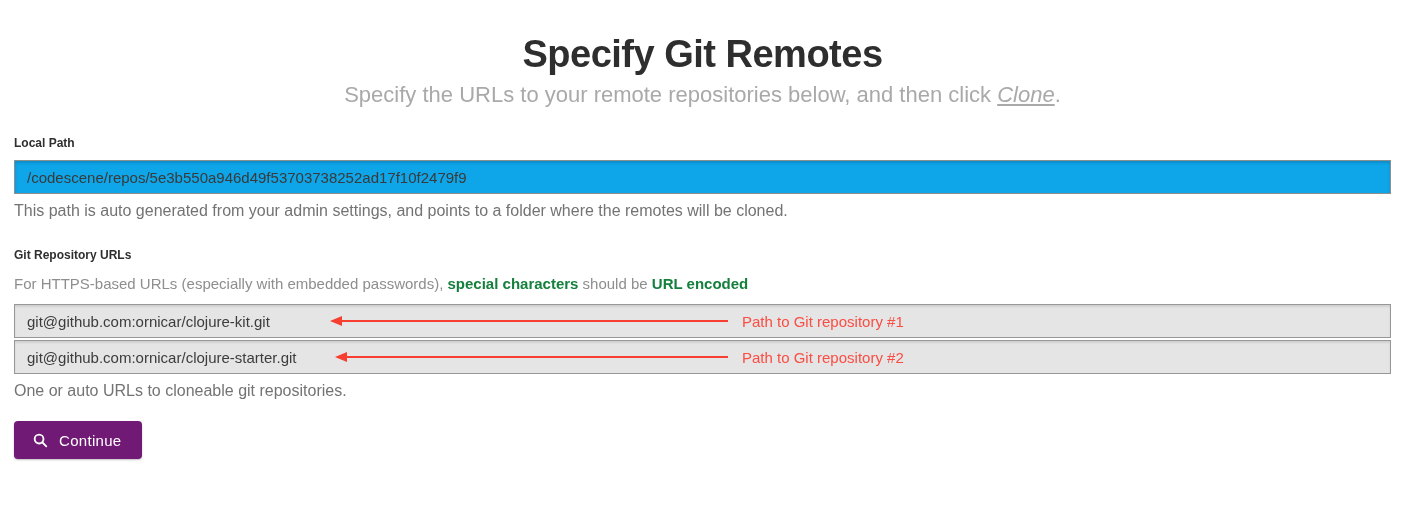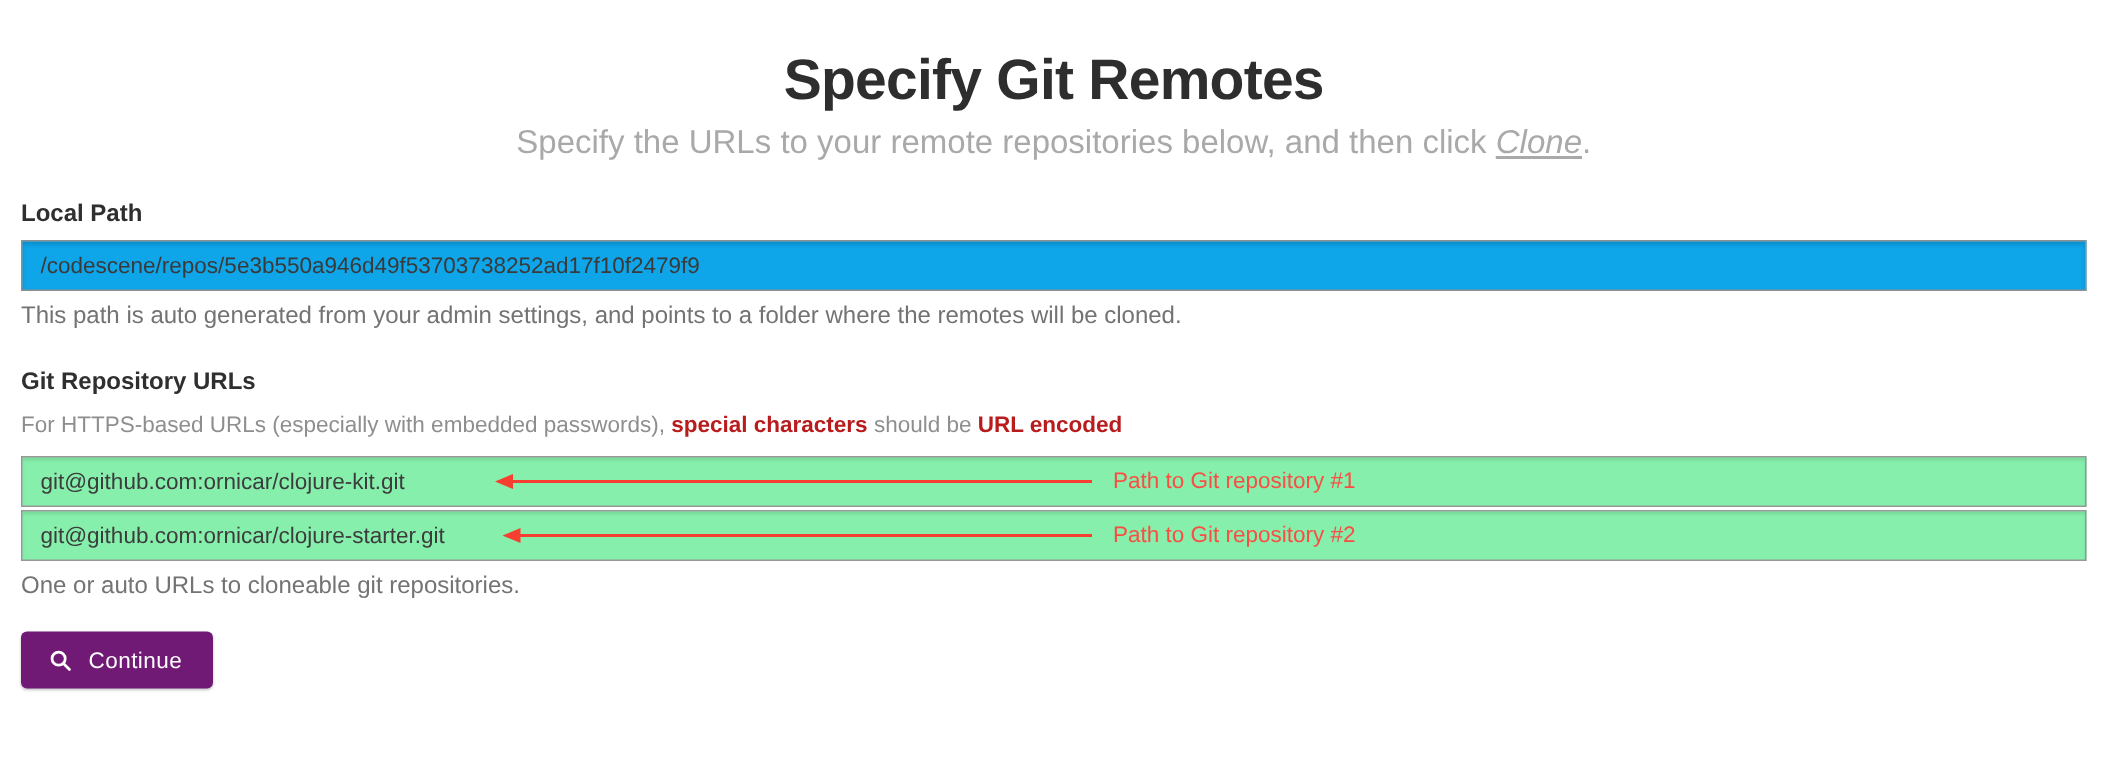--- a/index.html
+++ b/index.html
@@ -22,32 +22,32 @@
     margin-top: 6px;
     text-align: center;
     font-size: 22px;
     color: #a9a9a9;
     line-height: 26px;
   }
   .page-subtitle em { font-style: italic; text-decoration: underline; }
   .content { padding: 0 14px; }
   .field-label {
     margin-top: 26px;
-    font-size: 16px;
+    font-size: 12px;
     font-weight: 700;
     color: #2f2f2f;
     line-height: 18px;
   }
   .text-input {
     display: block;
     width: 100%;
     height: 34px;
     margin-top: 8px;
     border: 1px solid #979797;
-    background: #86efac;
+    background: #e5e5e5;
     box-shadow: inset 0 2px 2px rgba(0,0,0,0.09);
     padding: 0 12px;
     font-family: "Liberation Sans", "DejaVu Sans", sans-serif;
     font-size: 15px;
     color: #3c3c3c;
     border-radius: 0;
     outline: none;
   }
   .text-input::placeholder { color: #9b9b9b; opacity: 1; }
   .text-input.disabled {
@@ -62,21 +62,21 @@
     color: #737373;
     line-height: 18px;
   }
   .url-note {
     margin-top: 10px;
     font-size: 15px;
     color: #8e8e8e;
     line-height: 19px;
   }
   .url-note a {
-    color: #b91c1c;
+    color: #15803d;
     font-weight: 700;
     text-decoration: none;
     cursor: pointer;
   }
   .url-group { margin-top: 11px; }
   .url-row { position: relative; margin-bottom: 2px; }
   .url-row .text-input { margin-top: 0; }
   .annotation-arrow {
     position: absolute;
     top: 50%;

